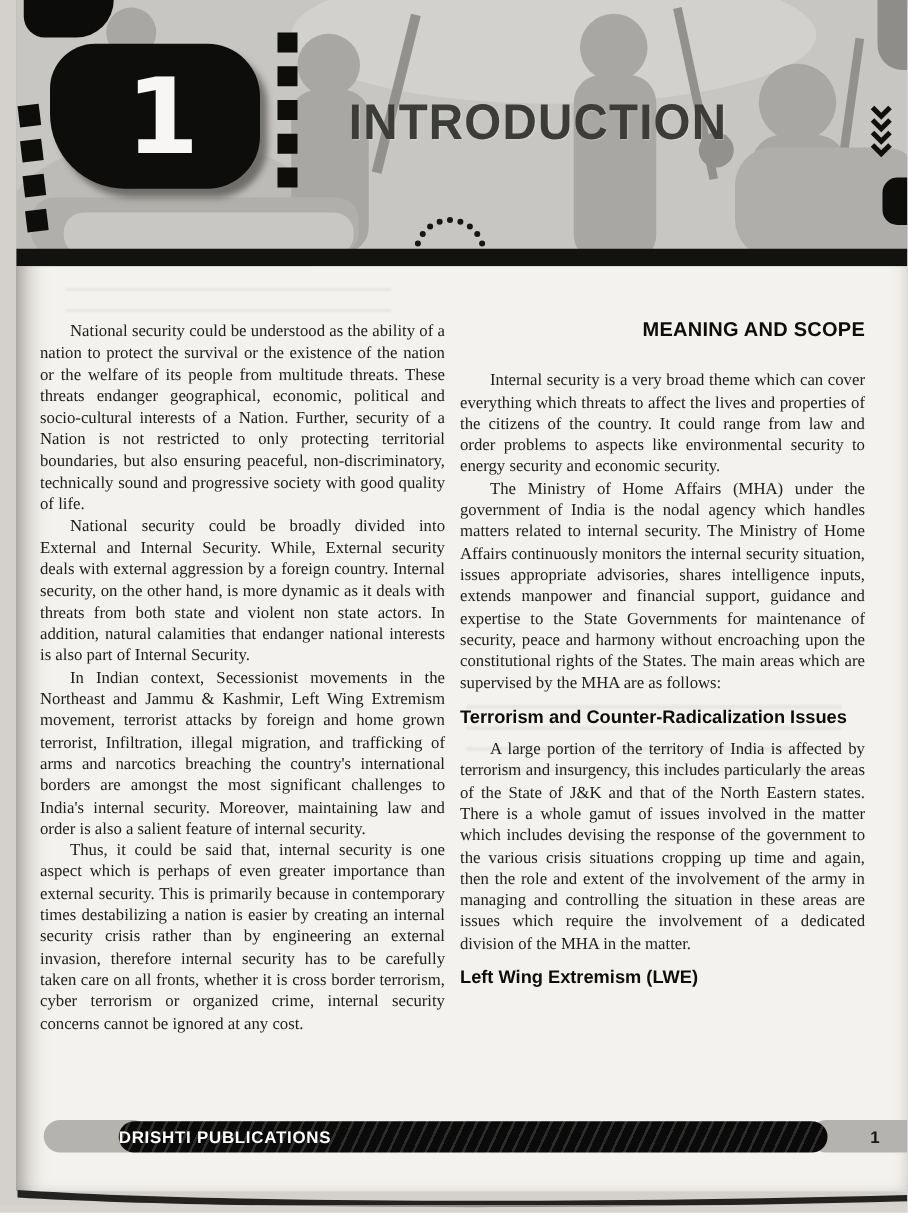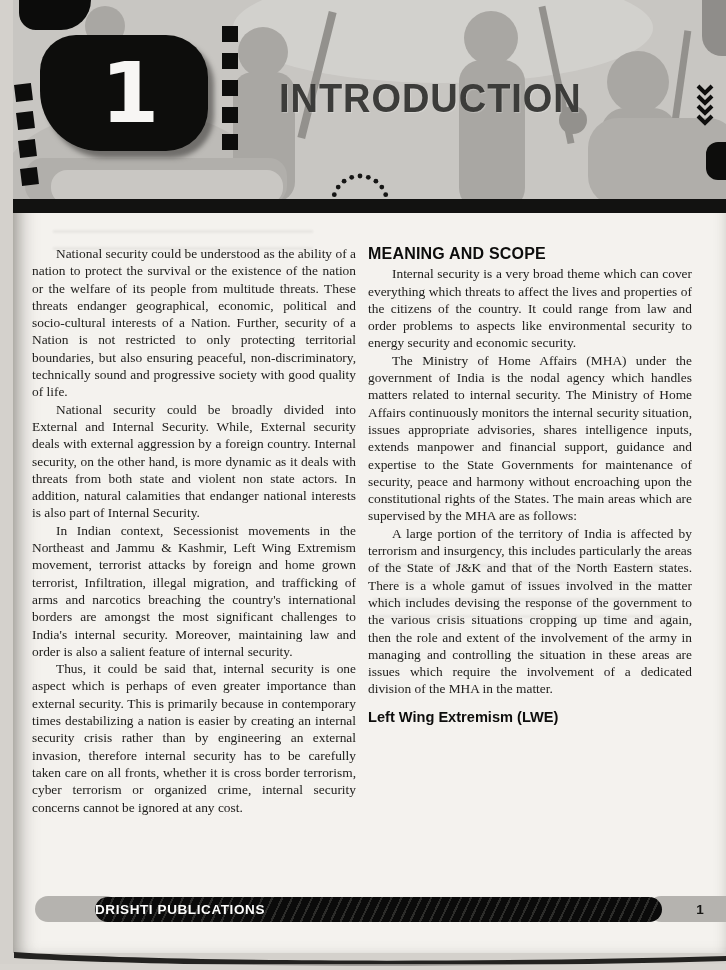--- a/index.html
+++ b/index.html
@@ -50,27 +50,27 @@
     position:absolute;right:0;top:142px;width:20px;height:38px;background:#0d0d0c;
     border-radius:12px 0 0 12px;
   }
   .chevrons{position:absolute;left:683px;top:84px;}
   .dotted-arc{position:absolute;left:307px;top:171px;}
   
   .content{
     position:absolute;left:0;top:244px;width:713px;
     color:#21201e;
   }
-  .col{position:absolute;top:1px;font-size:13.4px;line-height:17.3px;text-align:justify;}
+  .col{position:absolute;top:12px;font-size:13.4px;line-height:17.3px;text-align:justify;}
   .col-left{left:19px;width:324px;}
   .col-right{left:355px;width:324px;}
   .col p{margin:0;text-indent:24px;}
   .h-main{
     font-family:"Liberation Sans", sans-serif;font-weight:bold;font-size:16px;
-    color:#0d0d0c;margin:0 0 3px 0;letter-spacing:.2px;text-align:left;
+    color:#0d0d0c;margin:0 0 22px 0;letter-spacing:.2px;text-align:right;
   }
   .h-sub{
     font-family:"Liberation Sans", sans-serif;font-weight:bold;font-size:14.6px;
     color:#0d0d0c;margin:11px 0 7px 0;text-align:left;
   }
   
   .ghost{position:absolute;pointer-events:none;opacity:.06;filter:blur(1px);
     background:repeating-linear-gradient(#2a2a28 0 3px, transparent 3px 17px);}
   
   .footer{position:absolute;left:0;top:895px;width:713px;height:30px;}
@@ -183,20 +183,21 @@
       <p>National security could be understood as the ability of a nation to protect the survival or the existence of the nation or the welfare of its people from multitude threats. These threats endanger geographical, economic, political and socio-cultural interests of a Nation. Further, security of a Nation is not restricted to only protecting territorial boundaries, but also ensuring peaceful, non-discriminatory, technically sound and progressive society with good quality of life.</p>
       <p>National security could be broadly divided into External and Internal Security. While, External security deals with external aggression by a foreign country. Internal security, on the other hand, is more dynamic as it deals with threats from both state and violent non state actors. In addition, natural calamities that endanger national interests is also part of Internal Security.</p>
       <p>In Indian context, Secessionist movements in the Northeast and Jammu &amp; Kashmir, Left Wing Extremism movement, terrorist attacks by foreign and home grown terrorist, Infiltration, illegal migration, and trafficking of arms and narcotics breaching the country's international borders are amongst the most significant challenges to India's internal security. Moreover, maintaining law and order is also a salient feature of internal security.</p>
       <p>Thus, it could be said that, internal security is one aspect which is perhaps of even greater importance than external security. This is primarily because in contemporary times destabilizing a nation is easier by creating an internal security crisis rather than by engineering an external invasion, therefore internal security has to be carefully taken care on all fronts, whether it is cross border terrorism, cyber terrorism or organized crime, internal security concerns cannot be ignored at any cost.</p>
     </div>
 
     <div class="col col-right">
       <h2 class="h-main">MEANING AND SCOPE</h2>
       <p>Internal security is a very broad theme which can cover everything which threats to affect the lives and properties of the citizens of the country. It could range from law and order problems to aspects like environmental security to energy security and economic security.</p>
       <p>The Ministry of Home Affairs (MHA) under the government of India is the nodal agency which handles matters related to internal security. The Ministry of Home Affairs continuously monitors the internal security situation, issues appropriate advisories, shares intelligence inputs, extends manpower and financial support, guidance and expertise to the State Governments for maintenance of security, peace and harmony without encroaching upon the constitutional rights of the States. The main areas which are supervised by the MHA are as follows:</p>
+      <h3 class="h-sub">Terrorism and Counter-Radicalization Issues</h3>
       <p>A large portion of the territory of India is affected by terrorism and insurgency, this includes particularly the areas of the State of J&amp;K and that of the North Eastern states. There is a whole gamut of issues involved in the matter which includes devising the response of the government to the various crisis situations cropping up time and again, then the role and extent of the involvement of the army in managing and controlling the situation in these areas are issues which require the involvement of a dedicated division of the MHA in the matter.</p>
       <h3 class="h-sub">Left Wing Extremism (LWE)</h3>
     </div>
   </div>
 
   <div class="footer">
     <div class="footer-cap left"></div>
     <div class="footer-cap right">
       <span class="page-number">1</span>
     </div>

